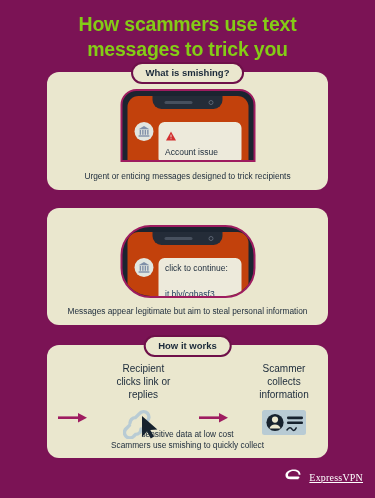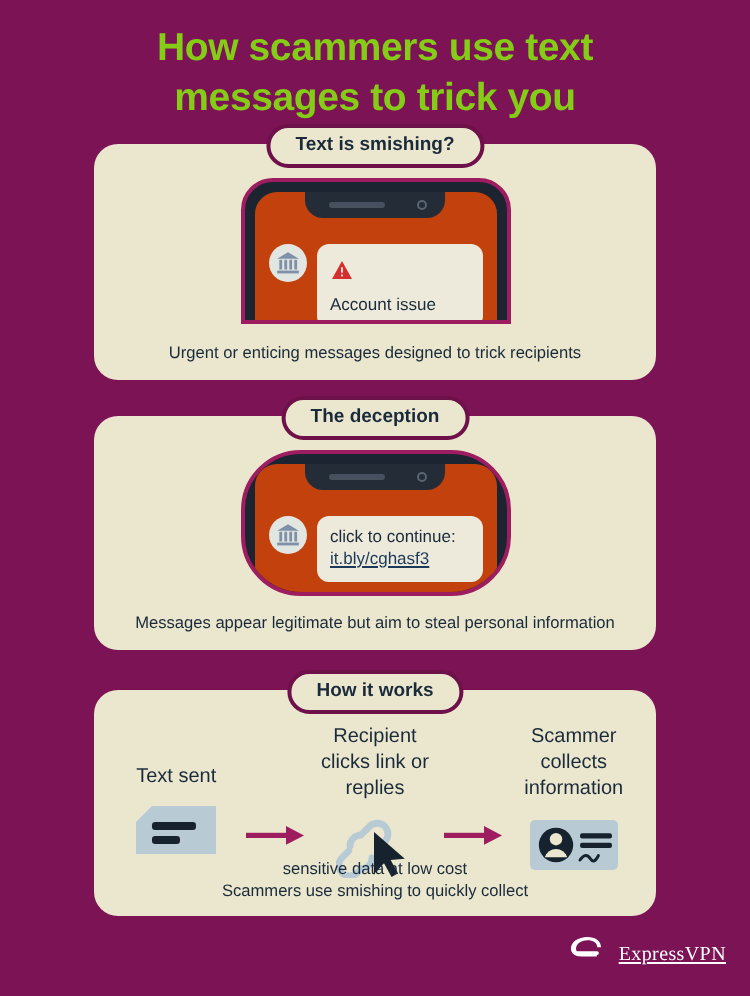--- a/index.html
+++ b/index.html
@@ -84,21 +84,21 @@
     flex: 1 1 auto; background: #EDEADB;
     border-radius: 6px; padding: 5px 7px 6px;
   }
   .bubble-warn { margin-bottom: 2px; }
   .bubble-text {
     font-size: 8.5px; color: #1B2A3A; line-height: 1.25;
     white-space: nowrap;
   }
   .bubble-link {
     font-size: 8.5px; color: #1B3A5A; line-height: 1.3;
-    display: block; margin-top: 0;
+    display: block; margin-top: 15px;
     white-space: nowrap;
   }
 
   
   .caption {
     position: absolute; left: 8px; right: 8px; bottom: 8px;
     text-align: center; font-size: 8.3px; color: #1B2A3A;
     line-height: 1.32;
     margin-top: 30px;
   }
@@ -144,21 +144,21 @@
 <body>
 
 <div class="page">
 
   <div class="title">
     <div>How scammers use text</div>
     <div>messages to trick you</div>
   </div>
 
   <div class="card" id="card1">
-    <div class="pill">Text is smishing?</div>
+    <div class="pill">What is smishing?</div>
 
     <div class="phone">
       <div class="screen">
         <div class="notch">
           <div class="speaker"></div>
           <div class="camera"></div>
         </div>
         <div class="msg-row">
           <div class="avatar">
             <svg width="13" height="13" viewBox="0 0 24 24" aria-hidden="true">
@@ -181,21 +181,20 @@
             <div class="bubble-text">Account issue</div>
           </div>
         </div>
       </div>
     </div>
 
     <div class="caption">Urgent or enticing messages designed to trick recipients</div>
   </div>
 
   <div class="card" id="card2">
-    <div class="pill">The deception</div>
 
     <div class="phone">
       <div class="screen">
         <div class="notch">
           <div class="speaker"></div>
           <div class="camera"></div>
         </div>
         <div class="msg-row">
           <div class="avatar">
             <svg width="13" height="13" viewBox="0 0 24 24" aria-hidden="true">
@@ -216,35 +215,20 @@
     </div>
 
     <div class="caption">Messages appear legitimate but aim to steal personal information</div>
   </div>
 
   <div class="card" id="card3">
     <div class="pill">How it works</div>
 
     <div class="flow">
 
-      <div class="step">
-        <div class="step-label">
-          <span>
-            <span>Text sent</span>
-          </span>
-        </div>
-        <div class="step-icon">
-          <svg width="44" height="30" viewBox="0 0 44 30" aria-hidden="true">
-            <path d="M2 1 H42 V25 H2 Z" fill="#B8CBD4"></path>
-            <path d="M2 1 L2 9 L10 1 Z" fill="#EAE7CE"></path>
-            <rect x="10" y="9" width="22" height="4" rx="1.6" fill="#16222E"></rect>
-            <rect x="10" y="16" width="14" height="4" rx="1.6" fill="#16222E"></rect>
-          </svg>
-        </div>
-      </div>
 
       <div class="arrow-wrap">
         <svg width="30" height="12" viewBox="0 0 30 12" aria-hidden="true">
           <rect x="0" y="4.4" width="21" height="2.6" fill="#9E1C60"></rect>
           <path d="M20 1 L29 5.7 L20 10.4 Z" fill="#9E1C60"></path>
         </svg>
       </div>
 
       <div class="step">
         <div class="step-label">

